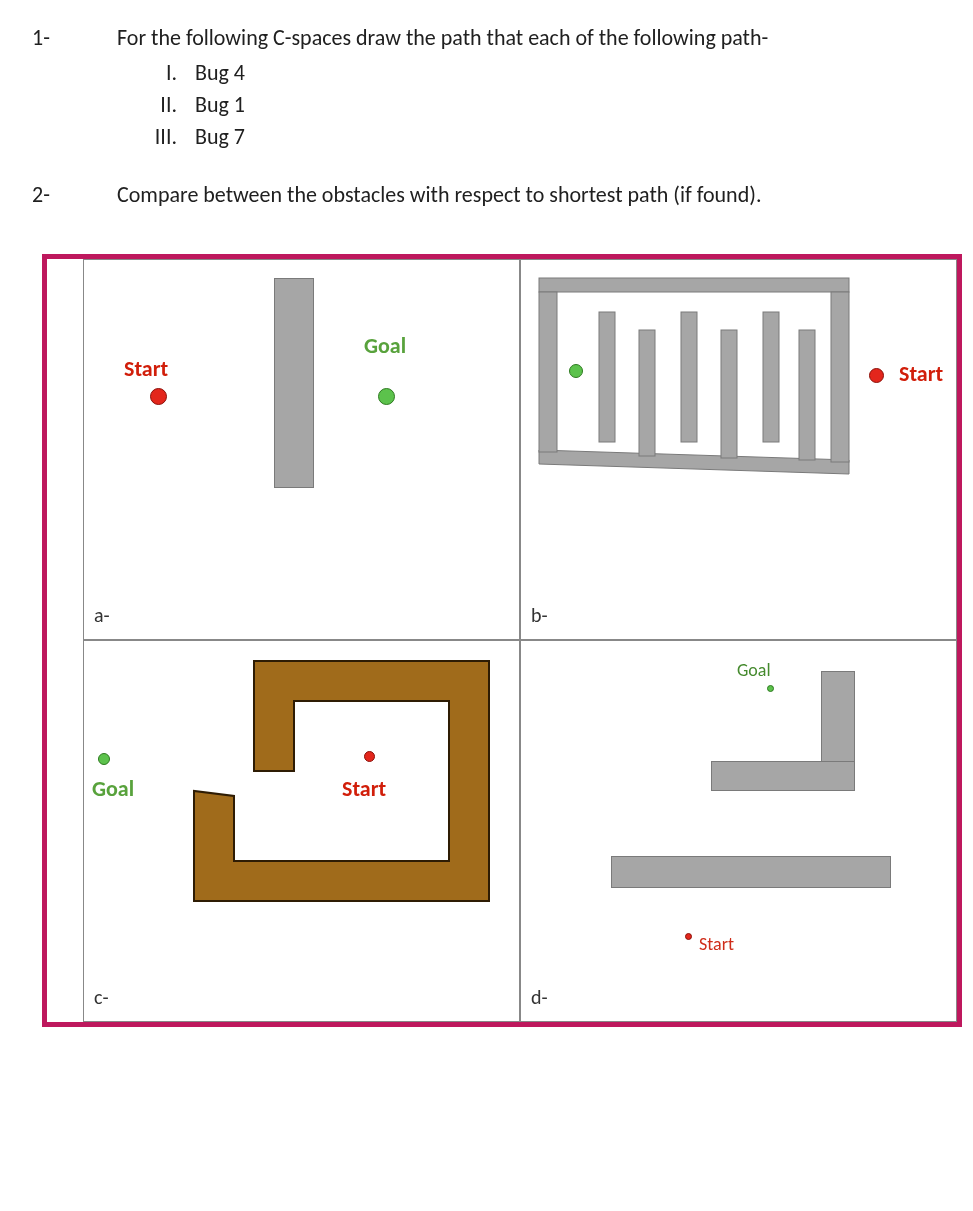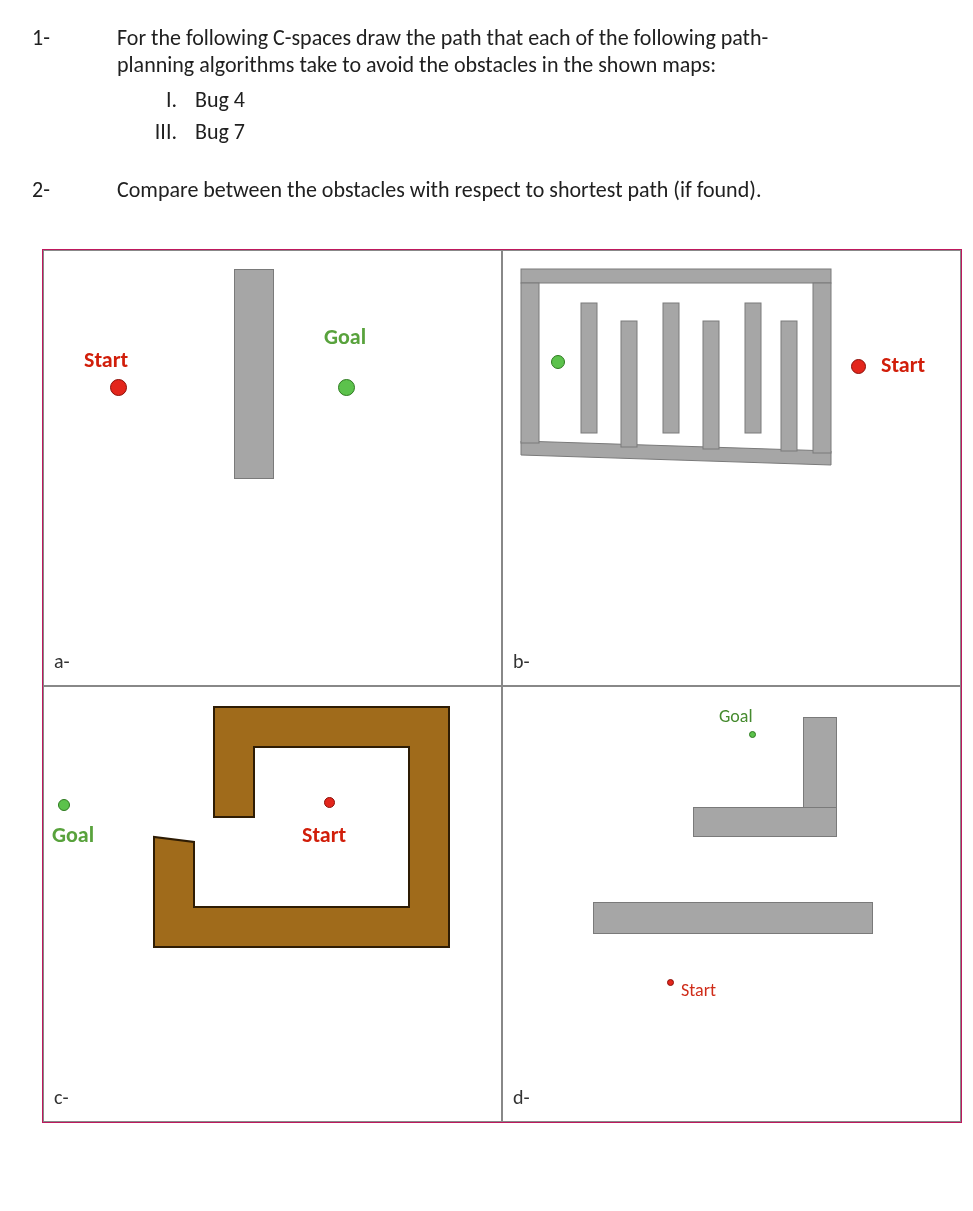--- a/index.html
+++ b/index.html
@@ -14,26 +14,27 @@
   }
   .q-block { margin-bottom: 28px; }
   .q-line { display: flex; }
   .q-num { width: 38px; flex-shrink: 0; }
   .q-body { flex: 1; margin-left: 47px; }
   .sublist { margin-top: 6px; padding-left: 22px; }
   .subitem { display: flex; line-height: 1.45; }
   .sub-roman { width: 56px; text-align: right; padding-right: 18px; flex-shrink:0; }
   .grid-wrap {
     margin: 46px 10px 0 10px;
-    border: 1px solid #be185d;
+    border: 5px solid #be185d;
     display: grid;
     grid-template-columns: 1fr 1fr;
     grid-template-rows: 1fr 1fr;
     width: 920px;
-    height: 874px;
+    height: 773px;
+    padding-left: 36px;
   }
   .cell {
     position: relative;
     border: 1px solid #888;
     overflow: hidden;
   }
   .cell-label {
     position: absolute;
     left: 10px;
     bottom: 12px;
@@ -52,25 +53,28 @@
   .d-start-lbl{ color:#cf2c19; font-size:18px; position:absolute; }
 </style>
 </head>
 <body>
 
 <div class="q-block">
   <div class="q-line">
     <div class="q-num">1-</div>
     <div class="q-body">
       <span>For the following C-spaces draw the path that each of the following path-</span><br>
-      <span>planning algorithms take to avoid the obstacles in the shown maps:</span>
       <div class="sublist">
         <div class="subitem">
           <div class="sub-roman">I.</div>
           <div>Bug 4</div>
+        </div>
+        <div class="subitem">
+          <div class="sub-roman">II.</div>
+          <div>Bug 1</div>
         </div>
         <div class="subitem">
           <div class="sub-roman">III.</div>
           <div>Bug 7</div>
         </div>
       </div>
     </div>
   </div>
 </div>
 

